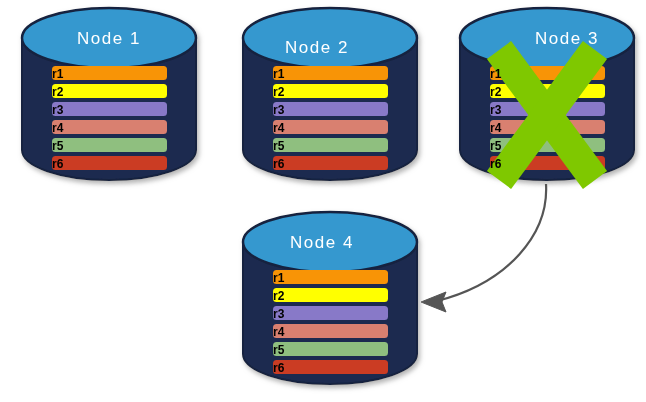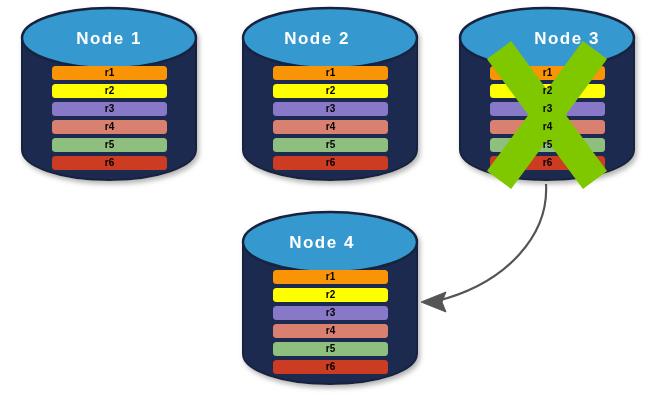--- a/index.html
+++ b/index.html
@@ -17,34 +17,33 @@
   #diagram-canvas {
     position: absolute;
     left: 0; top: 0;
     width: 646px;
     height: 402px;
   }
   .node-label {
     position: absolute;
     color: #ffffff;
     font-family: "Liberation Sans", sans-serif;
-    font-weight: bold;
+    font-weight: normal;
     font-size: 17px;
     letter-spacing: 1.5px;
     text-align: center;
     white-space: nowrap;
     pointer-events: none;
   }
   .row-label {
     position: absolute;
     color: #000000;
     font-family: "Liberation Sans", sans-serif;
     font-weight: bold;
-    font-size: 10px;
-    text-align: center;
+    font-size: 12px;
     white-space: nowrap;
     pointer-events: none;
   }
 </style>
 </head>
 <body>
 
 <svg id="diagram-canvas" viewBox="0 0 646 402" xmlns="http://www.w3.org/2000/svg">
   <defs>
     <filter id="soft-shadow" x="-30%" y="-30%" width="170%" height="170%">
@@ -117,21 +116,21 @@
     </g>
   </g>
 
   <g>
     <line x1="499" y1="50" x2="595" y2="180" stroke="#7FC800" stroke-width="30"></line>
     <line x1="595" y1="50" x2="499" y2="180" stroke="#7FC800" stroke-width="30"></line>
   </g>
 </svg>
 
 <div class="node-label" style="left:22px; top:29px; width:174px;">Node  1</div>
-<div class="node-label" style="left:243px; top:29px; width:148px;">Node  2</div>
+<div class="node-label" style="left:243px; top:38px; width:148px;">Node  2</div>
 <div class="node-label" style="left:460px; top:29px; width:174px;padding-left:20px;">Node  3</div>
 <div class="node-label" style="left:243px; top:233px; width:158px;">Node  4</div>
 
 <div class="row-label" style="left:52px; top:67px; width:115px;">r1</div>
 <div class="row-label" style="left:52px; top:85px; width:115px;">r2</div>
 <div class="row-label" style="left:52px; top:103px; width:115px;">r3</div>
 <div class="row-label" style="left:52px; top:121px; width:115px;">r4</div>
 <div class="row-label" style="left:52px; top:139px; width:115px;">r5</div>
 <div class="row-label" style="left:52px; top:157px; width:115px;">r6</div>
 

